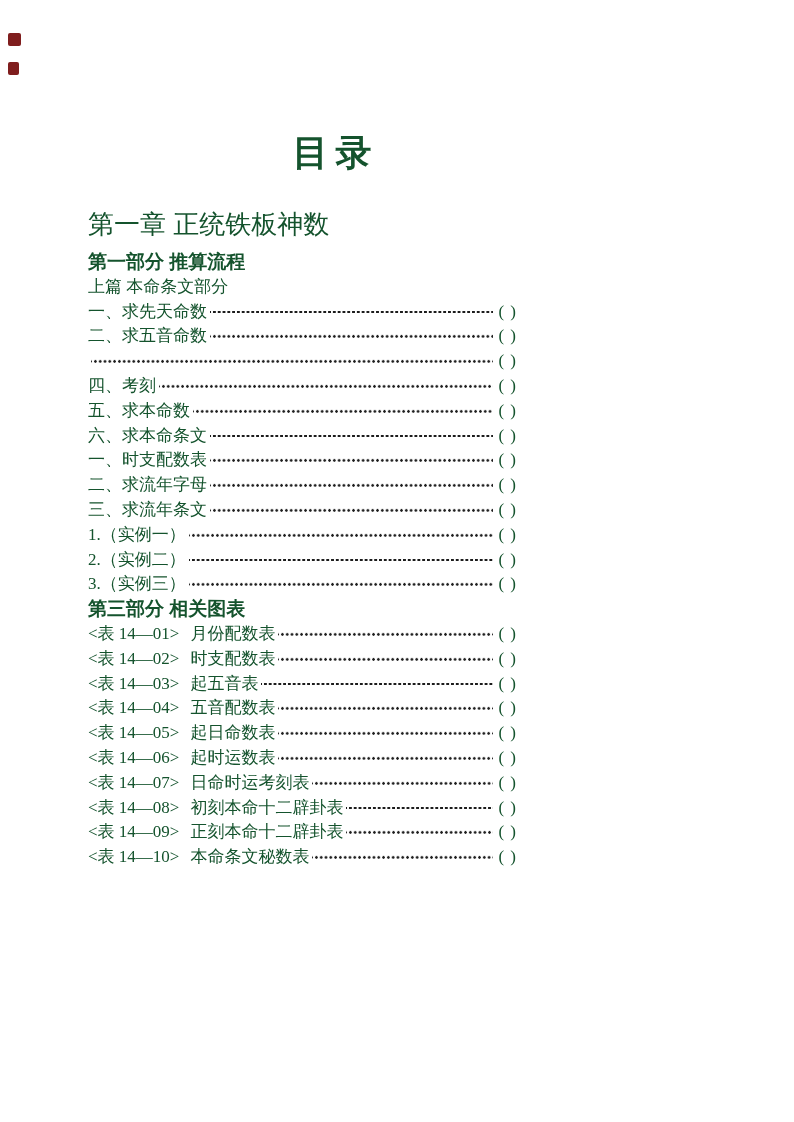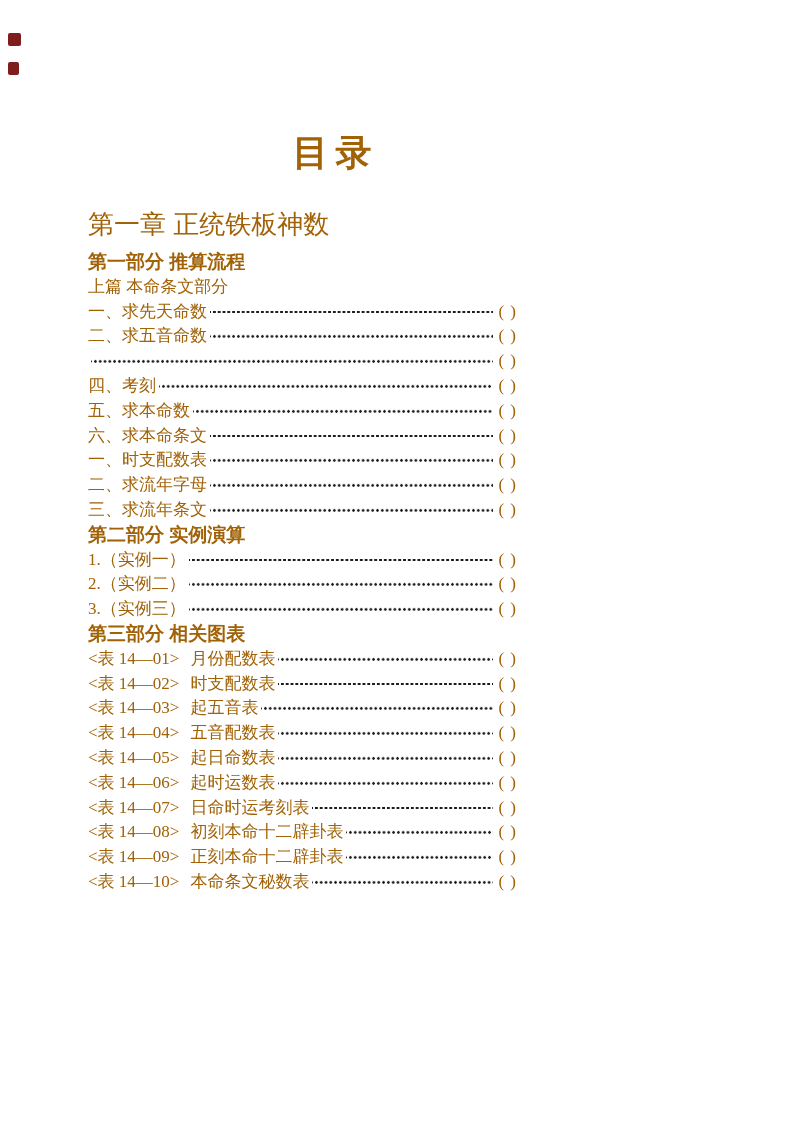--- a/index.html
+++ b/index.html
@@ -3,21 +3,21 @@
 <meta charset="utf-8">
 <style>
   html, body { margin: 0; padding: 0; background: #ffffff; }
   .page {
     position: relative;
     width: 794px;
     height: 1122px;
     background: #ffffff;
     overflow: hidden;
     font-family: "Liberation Serif", serif;
-    color: #a16207;
+    color: #14532d;
   }
   .red-mark {
     position: absolute;
     left: 8px;
     border-radius: 2px;
   }
   .red-mark.m1 { top: 33px; width: 13px; height: 13px; }
   .red-mark.m2 { top: 62px; width: 11px; height: 13px; }
   .doc-title {
     margin: 133px 0 0 88px;
@@ -115,21 +115,20 @@
       <div class="toc-row">
         <span class="label">二、求流年字母</span>
         <span class="dots"></span>
         <span class="pnum">( )</span>
       </div>
       <div class="toc-row">
         <span class="label">三、求流年条文</span>
         <span class="dots"></span>
         <span class="pnum">( )</span>
       </div>
-      <div class="part-heading">第二部分 实例演算</div>
       <div class="toc-row">
         <span class="label">1.（实例一）</span>
         <span class="dots"></span>
         <span class="pnum">( )</span>
       </div>
       <div class="toc-row">
         <span class="label">2.（实例二）</span>
         <span class="dots"></span>
         <span class="pnum">( )</span>
       </div>

